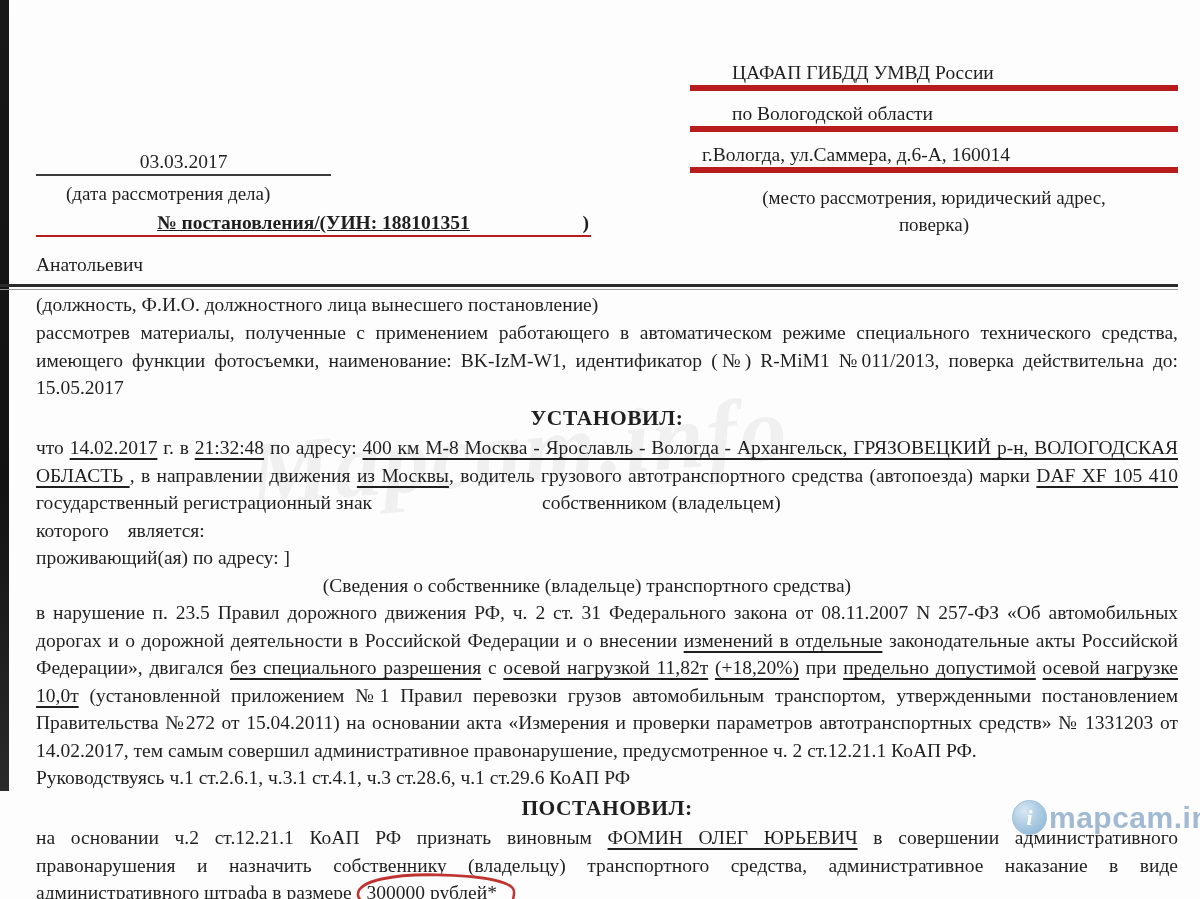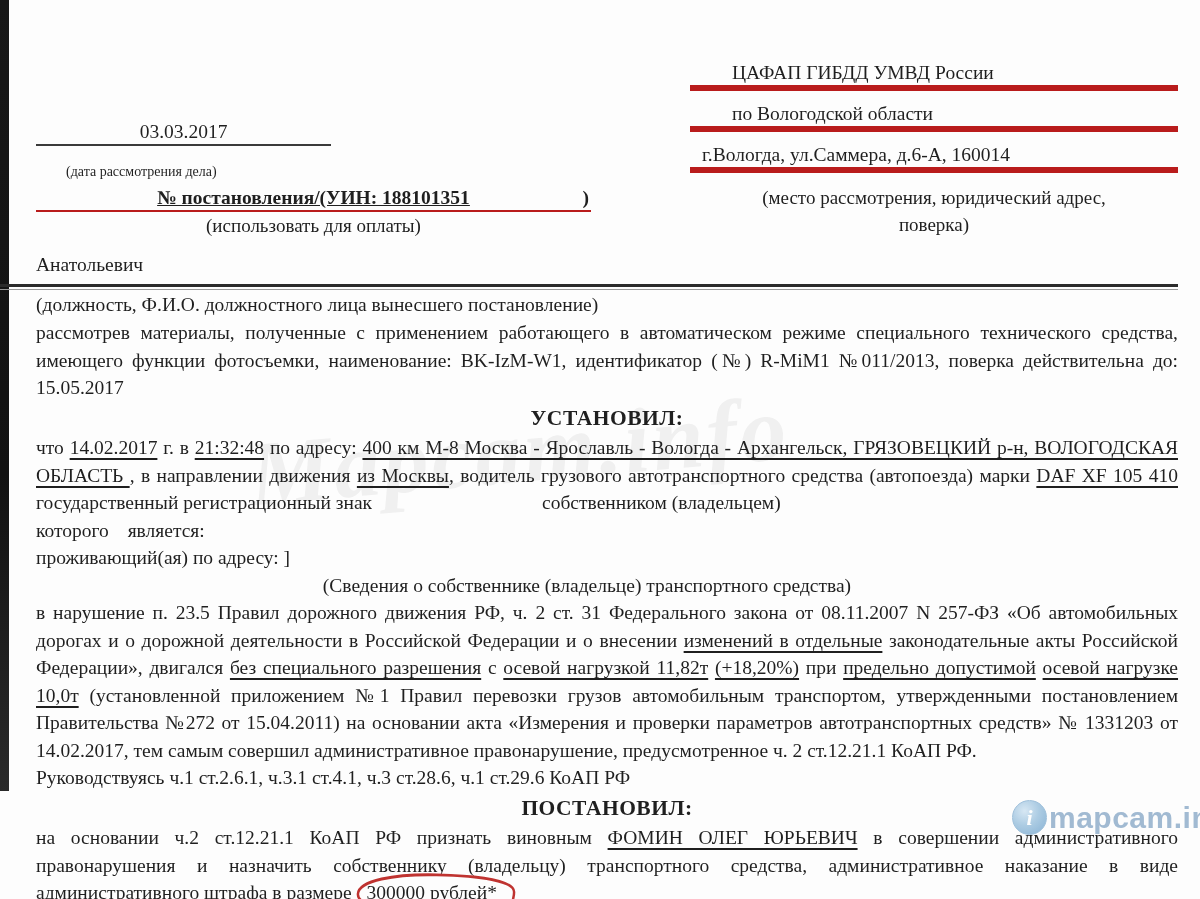--- a/index.html
+++ b/index.html
@@ -14,21 +14,21 @@
     padding:62px 22px 0 36px;
   }
   .scan-edge{
     position:absolute;left:0;top:0;width:9px;height:791px;
     background:linear-gradient(180deg,#181818 0%,#121212 60%,#2a2a2a 100%);
   }
   
   .hdr{display:flex;align-items:flex-end;position:relative;z-index:1;}
   .hdr-left{width:555px;font-size:19.5px;}
   .date-line{width:295px;text-align:center;border-bottom:2px solid #3a3a3a;padding-bottom:1px;}
-  .date-caption{padding-left:30px;margin-top:18px;font-size:14px;}
+  .date-caption{padding-left:30px;margin-top:7px;font-size:19px;}
   .decree-line{position:relative;text-align:center;font-weight:bold;border-bottom:2px solid #b91c1c;margin-top:7px;padding-bottom:1px;text-decoration:underline;}
   .decree-close{position:absolute;right:2px;bottom:1px;font-weight:bold;}
   .payment-caption{text-align:center;margin-top:3px;font-size:19px;}
   .hdr-right{margin-left:auto;width:488px;font-size:19.5px;}
   .org-line{border-bottom:6px solid #b91c1c;padding:0 0 1px 42px;margin-bottom:12px;}
   .org-line.addr{padding-left:12px;}
   .org-caption{text-align:center;margin-top:2px;font-size:19px;line-height:25px;}
   
   .doc{position:relative;z-index:1;font-size:19.5px;line-height:27.5px;}
   p{margin:0;}
@@ -80,21 +80,20 @@
   <div class="wm-diagonal">Mapcam.info</div>
 
   <div class="hdr">
     <div class="hdr-left">
       <div class="date-line">03.03.2017</div>
       <div class="date-caption">(дата рассмотрения дела)</div>
       <div class="decree-line">
         <span>№ постановления/(УИН: 188101351</span>
         <span class="decree-close">)</span>
       </div>
-      <div class="payment-caption">(использовать для оплаты)</div>
     </div>
     <div class="hdr-right">
       <div class="org-line">ЦАФАП ГИБДД УМВД России</div>
       <div class="org-line">по Вологодской области</div>
       <div class="org-line addr">г.Вологда, ул.Саммера, д.6-А, 160014</div>
       <div class="org-caption">(место рассмотрения, юридический адрес,</div>
       <div class="org-caption">поверка)</div>
     </div>
   </div>
 

